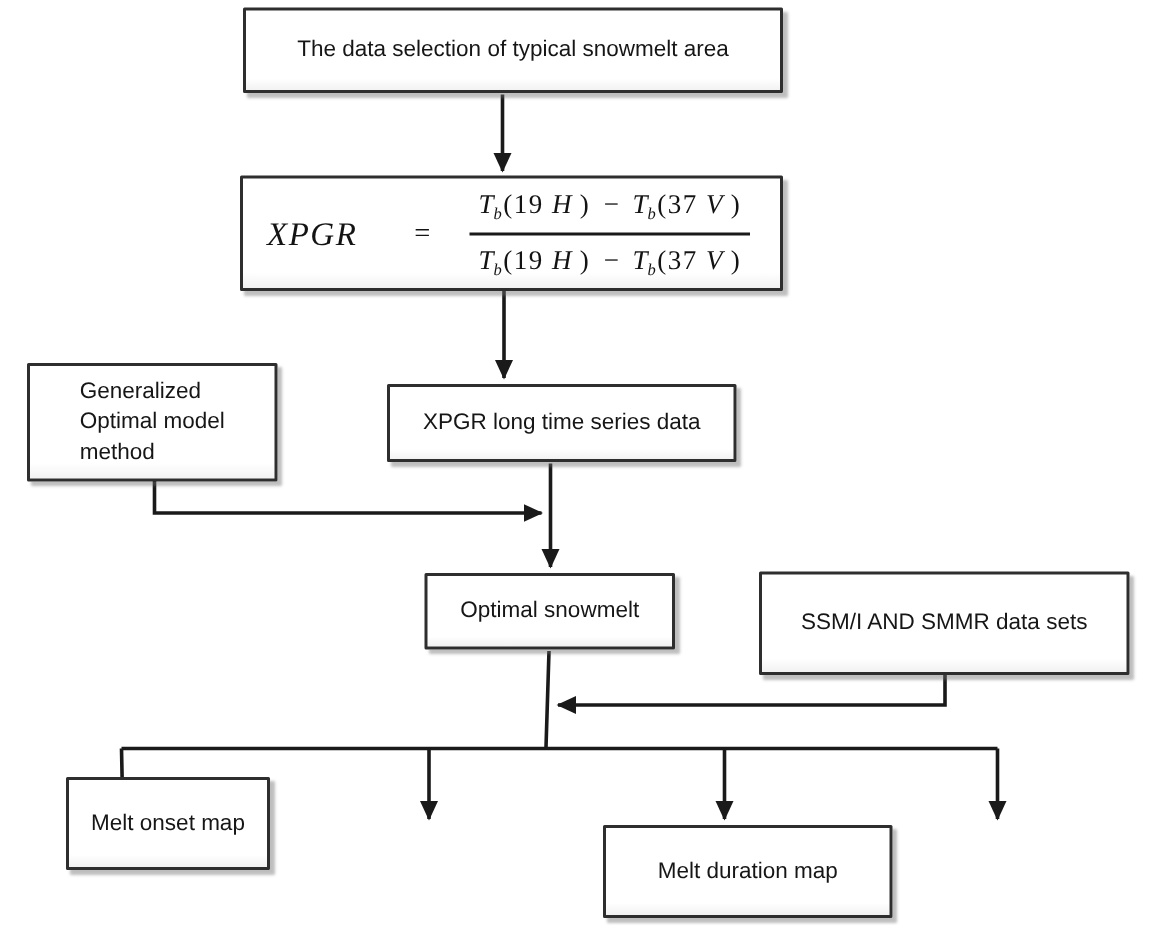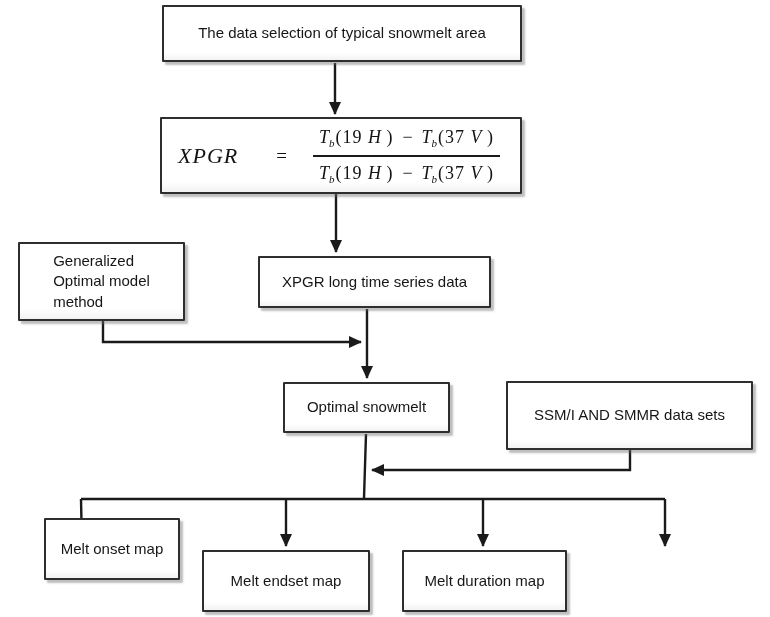--- a/index.html
+++ b/index.html
@@ -42,21 +42,21 @@
 
   
   .b-data-selection   { left: 162px; top: 5px;   width: 360px; height: 57px; }
   .b-formula          { left: 160px; top: 117px; width: 362px; height: 77px; }
   .b-gaussian         { left: 18px;  top: 242px; width: 167px; height: 79px; }
   .b-xpgr-series      { left: 258px; top: 256px; width: 233px; height: 52px; }
   .b-optimal          { left: 283px; top: 382px; width: 167px; height: 51px; }
   .b-ssm              { left: 506px; top: 381px; width: 247px; height: 69px; }
   .b-melt-onset       { left: 4px;   top: 518px; width: 136px; height: 62px; margin-left: 40px; }
   .b-melt-endset      { left: 202px; top: 550px; width: 168px; height: 62px; }
-  .b-melt-duration    { left: 402px; top: 550px; width: 165px; height: 62px; }
+  .b-melt-duration    { left: 402px; top: 550px; width: 193px; height: 62px; }
   .b-melt-distribution{ left: 598px; top: 550px; width: 167px; height: 62px; }
 
   
   .b-formula {
     justify-content: flex-start;
     padding-left: 16px;
     font-family: "Liberation Serif", serif;
   }
   .f-lhs {
     font-style: italic;
@@ -145,22 +145,19 @@
   </div>
 
   <div class="box b-ssm">
     <span class="lbl">SSM/I AND SMMR data sets</span>
   </div>
 
   <div class="box b-melt-onset">
     <span class="lbl">Melt onset map</span>
   </div>
 
-  <div class="box b-melt-endset">
-    <span class="lbl">Melt endset map</span>
-  </div>
 
   <div class="box b-melt-duration">
     <span class="lbl">Melt duration map</span>
   </div>
 
 
 </div>
 
 </body></html>

